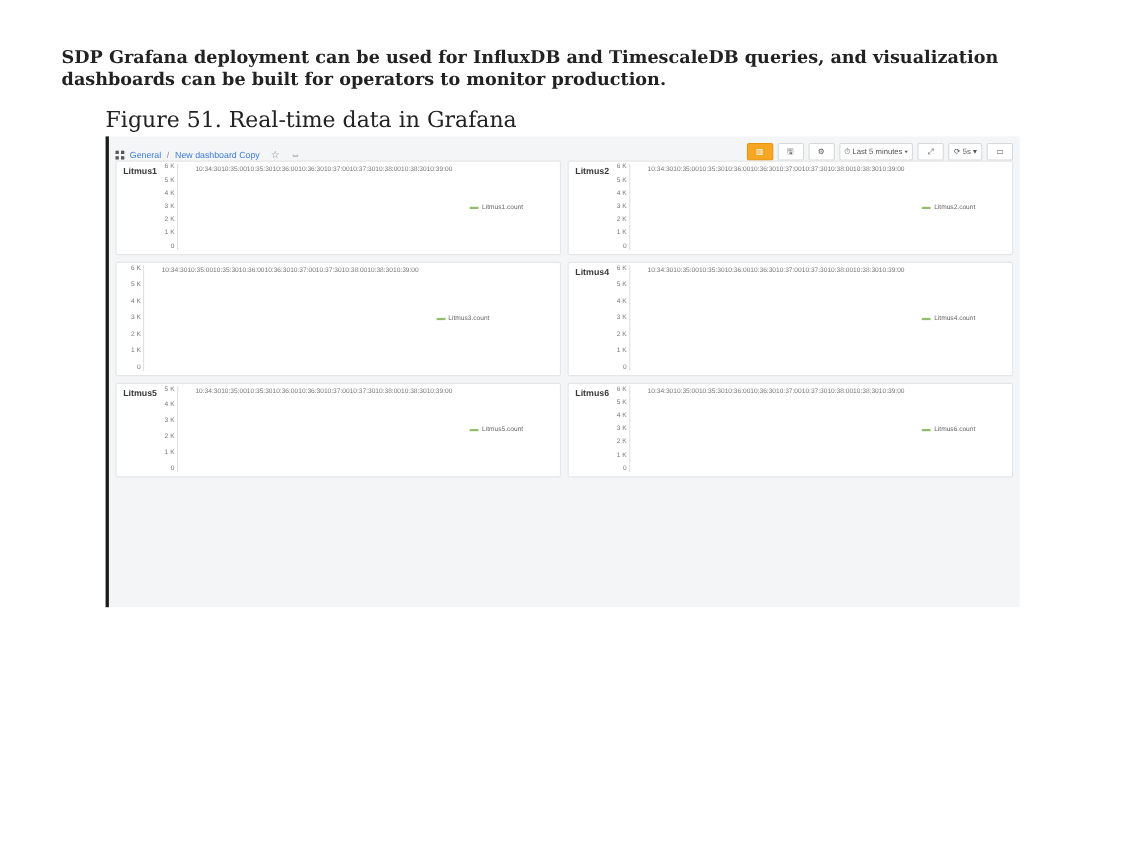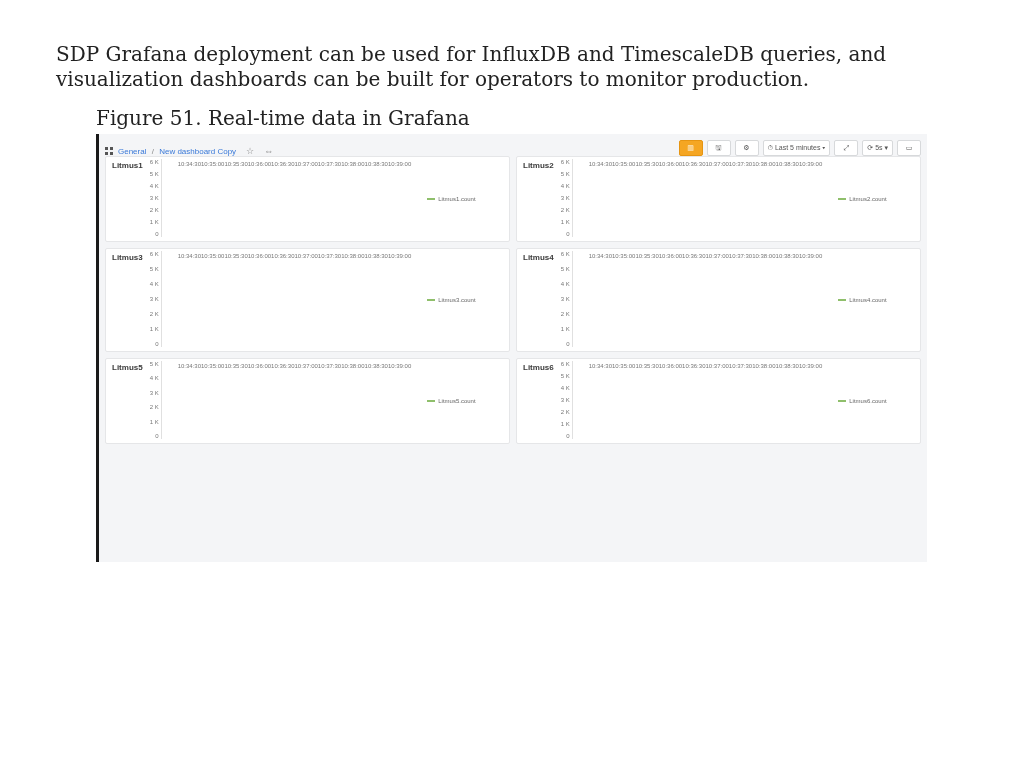--- a/index.html
+++ b/index.html
@@ -8,23 +8,24 @@
     width: 1024px;
     height: 768px;
     background: #ffffff;
     font-family: Georgia, "DejaVu Serif", serif;
     color: #222222;
   }
   .page {
     padding: 42px 56px 0 56px;
   }
   .intro {
-    font-size: 20px;
+    font-size: 16px;
     line-height: 1.25;
     margin: 0 0 14px 0;
+    font-weight: bold;
   }
   .figure-block {
     margin-left: 40px;
   }
   .figure-caption {
     font-size: 20px;
     margin: 0 0 4px 0;
   }
   .grafana {
     width: 828px;
@@ -284,21 +285,20 @@
               </div>
             <div class="g-legend">
               <span class="g-legend-swatch"></span>
               <span>Litmus2.count</span>
             </div>
           </div>
         </div>
 
         <div class="g-row">
           <div class="g-panel">
-            <div class="g-panel-title">Litmus3</div>
             <div class="g-plot tall">
               <div class="g-yticks">
                   <span>6 K</span>
                   <span>5 K</span>
                   <span>4 K</span>
                   <span>3 K</span>
                   <span>2 K</span>
                   <span>1 K</span>
                   <span>0</span>
                 </div>

